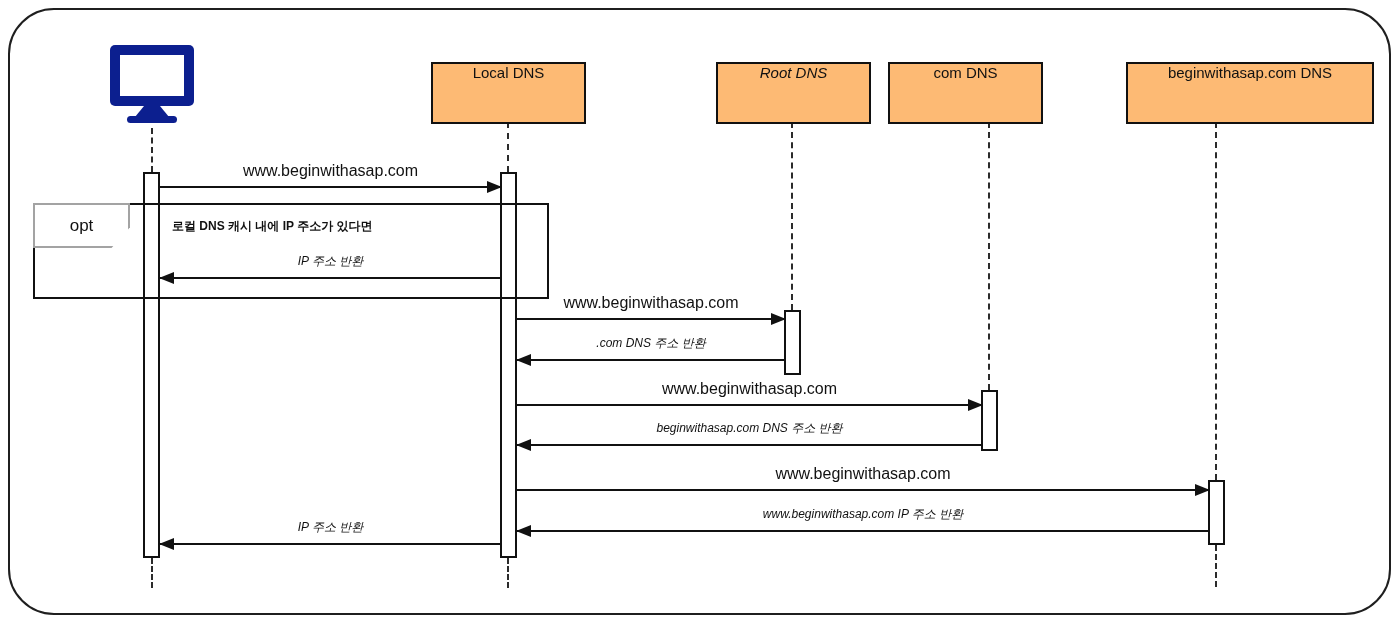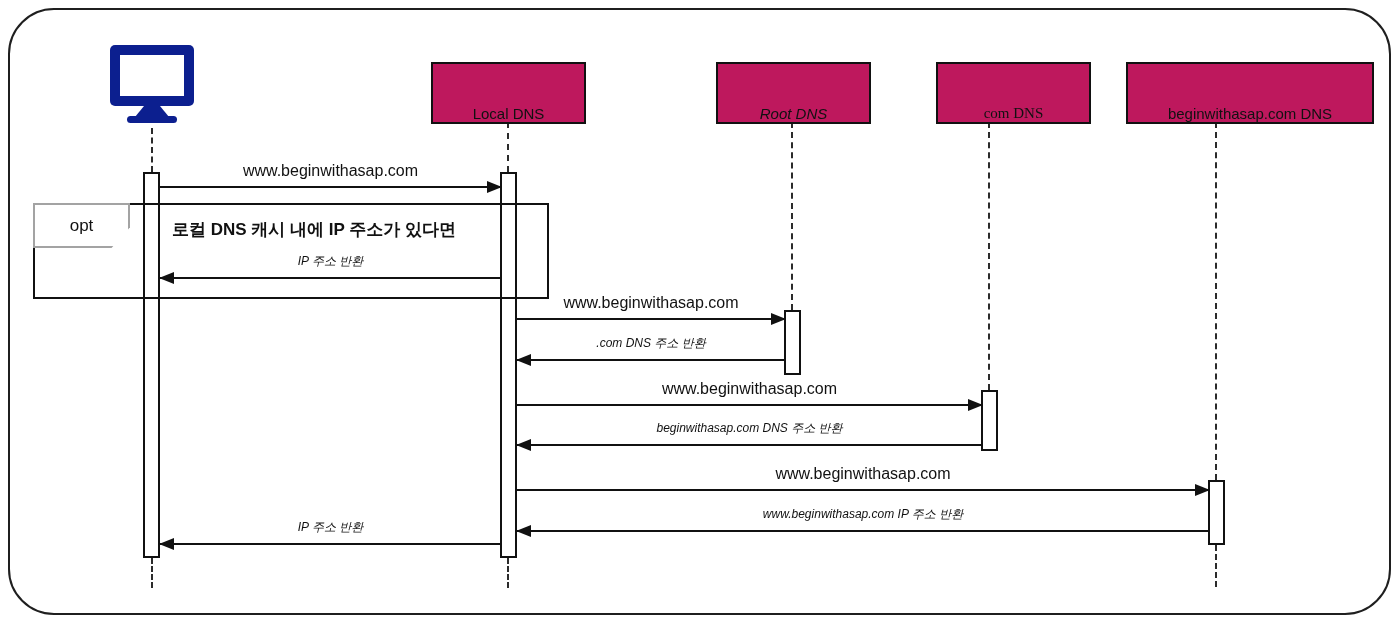--- a/index.html
+++ b/index.html
@@ -1,25 +1,25 @@
 <!DOCTYPE html>
 <html><head>
 <meta charset="utf-8">
 <style>
   html,body{margin:0;padding:0;background:#ffffff;}
   body{font-family:"Liberation Sans","DejaVu Sans",sans-serif;color:#111;}
   .stage{position:relative;width:1400px;height:624px;background:#ffffff;overflow:hidden;}
   .frame{position:absolute;left:8px;top:8px;right:9px;bottom:9px;border:2px solid #1f1f1f;border-radius:46px;background:#ffffff;}
 
   
-  .actor-box{position:absolute;top:62px;height:58px;border:2px solid #111;background:#be185d;
-             display:flex;align-items:flex-end;justify-content:center;font-size:15px;z-index:3;}
+  .actor-box{position:absolute;top:62px;height:58px;border:2px solid #111;background:#fdba74;
+             display:flex;align-items:flex-start;justify-content:center;font-size:15px;z-index:3;}
   .ab-local{left:431px;width:151px;}
   .ab-root{left:716px;width:151px;font-style:italic;}
-  .ab-com{left:936px;width:151px;font-family:Liberation Serif, serif;}
+  .ab-com{left:888px;width:151px;}
   .ab-asap{left:1126px;width:244px;}
 
   .computer{position:absolute;left:108px;top:44px;width:88px;height:82px;z-index:3;}
 
   
   .life{position:absolute;width:0;border-left:2px dashed #2b2b2b;z-index:1;}
   .lf-client-a{left:151px;top:128px;height:44px;}
   .lf-client-b{left:151px;top:558px;height:30px;}
   .lf-local-a{left:507px;top:122px;height:50px;}
   .lf-local-b{left:507px;top:558px;height:30px;}
@@ -34,21 +34,21 @@
   .bar-local{left:500px;top:172px;height:382px;}
   .bar-root{left:784px;top:310px;height:61px;}
   .bar-com{left:981px;top:390px;height:57px;}
   .bar-asap{left:1208px;top:480px;height:61px;}
 
   
   .frag{position:absolute;left:33px;top:203px;width:512px;height:92px;border:2px solid #111;z-index:3;background:transparent;}
   .frag-label{position:absolute;left:-2px;top:-2px;width:97px;height:45px;background:#fff;border:2px solid #a3a3a3;
               box-sizing:border-box;display:flex;align-items:center;justify-content:center;font-size:17px;
               clip-path:polygon(0 0,100% 0,100% 54%,81% 100%,0 100%);}
-  .frag-guard{position:absolute;left:137px;top:13px;font-size:17px;font-weight:600;white-space:nowrap;}
+  .frag-guard{position:absolute;left:137px;top:13px;font-size:12px;font-weight:600;white-space:nowrap;}
 
   
   .msg{position:absolute;z-index:4;}
   .msg .lbl{position:absolute;left:0;right:0;top:0;height:20px;text-align:center;font-size:16px;white-space:nowrap;}
   .msg .lbl.kr{font-size:12px;font-style:italic;}
   .msg .ln{position:absolute;left:0;right:0;top:24px;height:0;border-top:2px solid #111;}
   .ah{position:absolute;width:0;height:0;top:-7px;}
   .ah-right{right:-1px;border-top:6px solid transparent;border-bottom:6px solid transparent;border-left:15px solid #111;}
   .ah-left{left:-1px;border-top:6px solid transparent;border-bottom:6px solid transparent;border-right:15px solid #111;}
 

